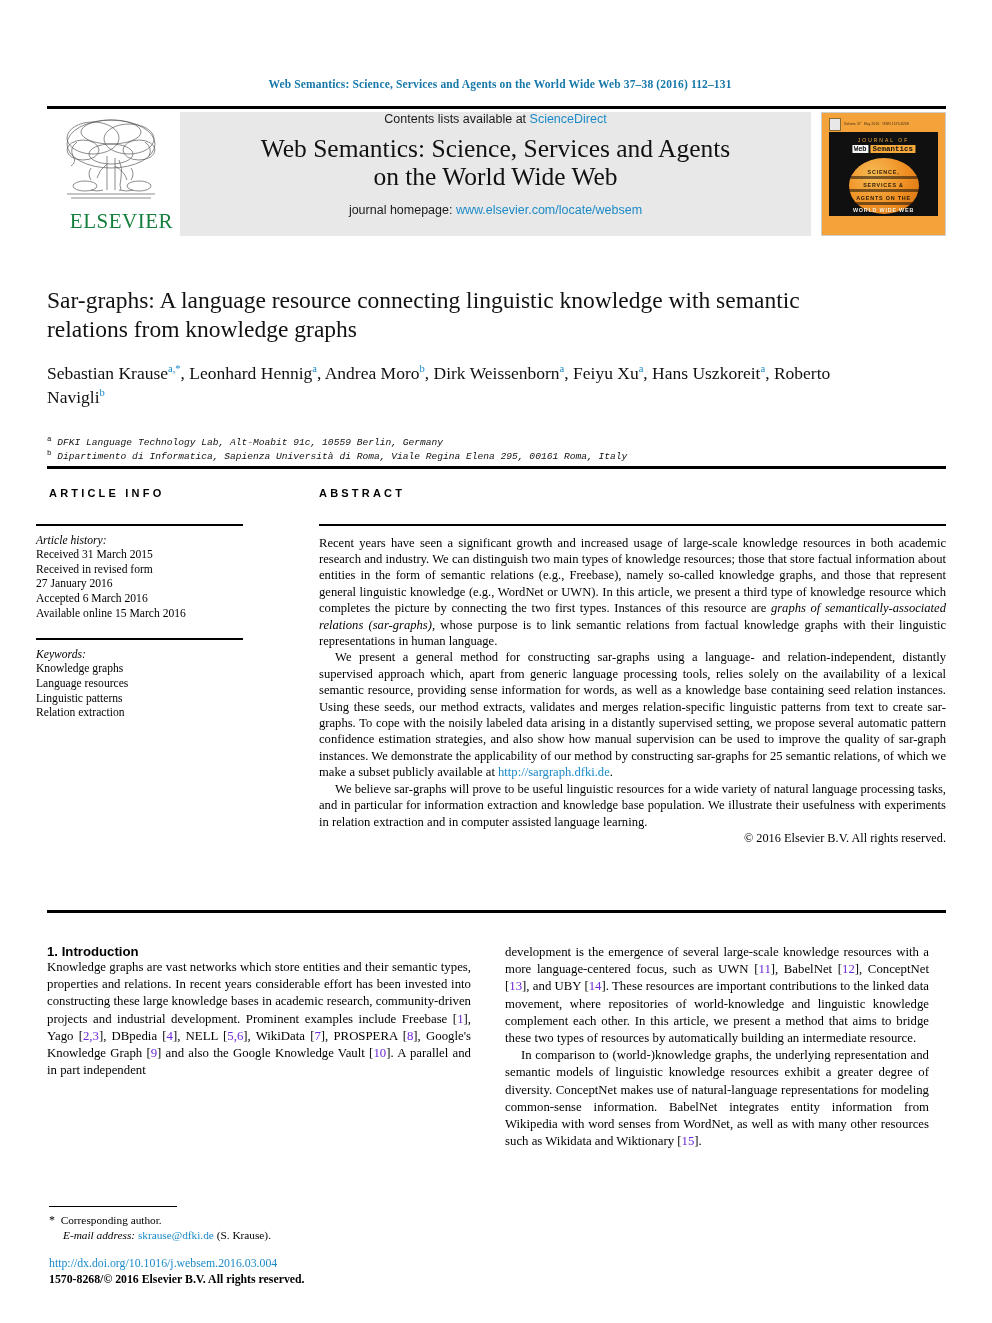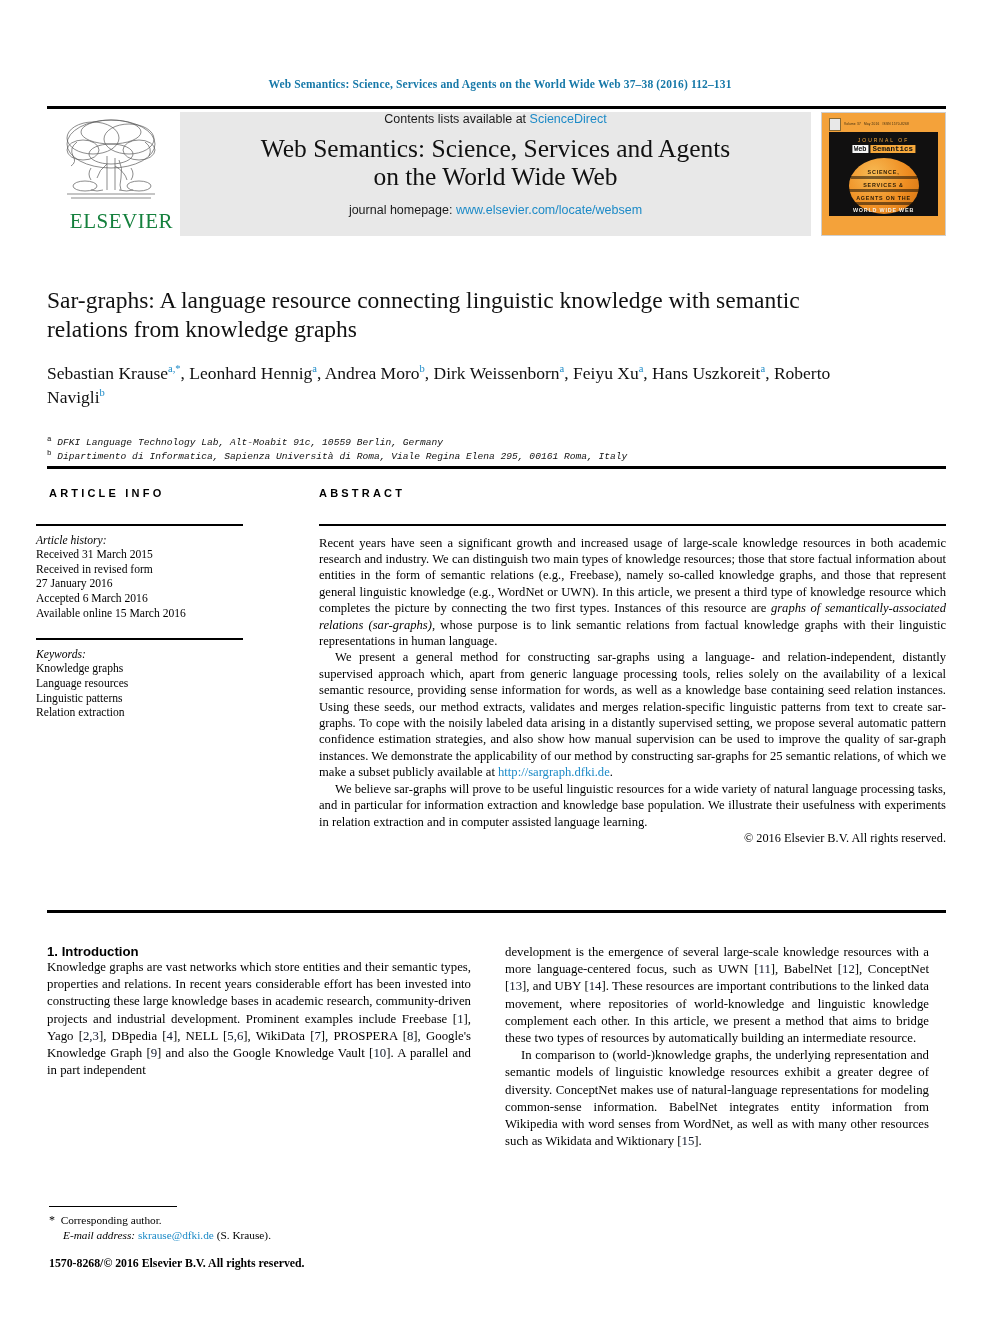--- a/index.html
+++ b/index.html
@@ -368,21 +368,21 @@
   }
   .btext {
     font-family: "Liberation Serif", serif;
     font-size: 12.8px;
     line-height: 17.2px;
     text-align: justify;
     color: #000;
     margin: 0;
   }
   .btext + .btext { text-indent: 16px; margin-top: 0; }
-  .ref { color: #0f172a; }
+  .ref { color: #6d28d9; }
 
   
   .footnote {
     position: absolute;
     top: 1168px;
     left: 49px;
     width: 424px;
     margin-top: 38px;
   }
   .fn-rule {
@@ -568,16 +568,17 @@
       &nbsp;<span>Corresponding author.</span>
     </div>
     <div class="fn-line" style="padding-left:14px;">
       <i>E-mail address:</i>
       <span class="lnk">skrause@dfki.de</span>
       <span>(S. Krause).</span>
     </div>
   </div>
 
   <div class="doi-block">
+    <div class="lnk">http://dx.doi.org/10.1016/j.websem.2016.03.004</div>
     <div class="issn">1570-8268/© 2016 Elsevier B.V. All rights reserved.</div>
   </div>
 
 </div>
 
 </body></html>

